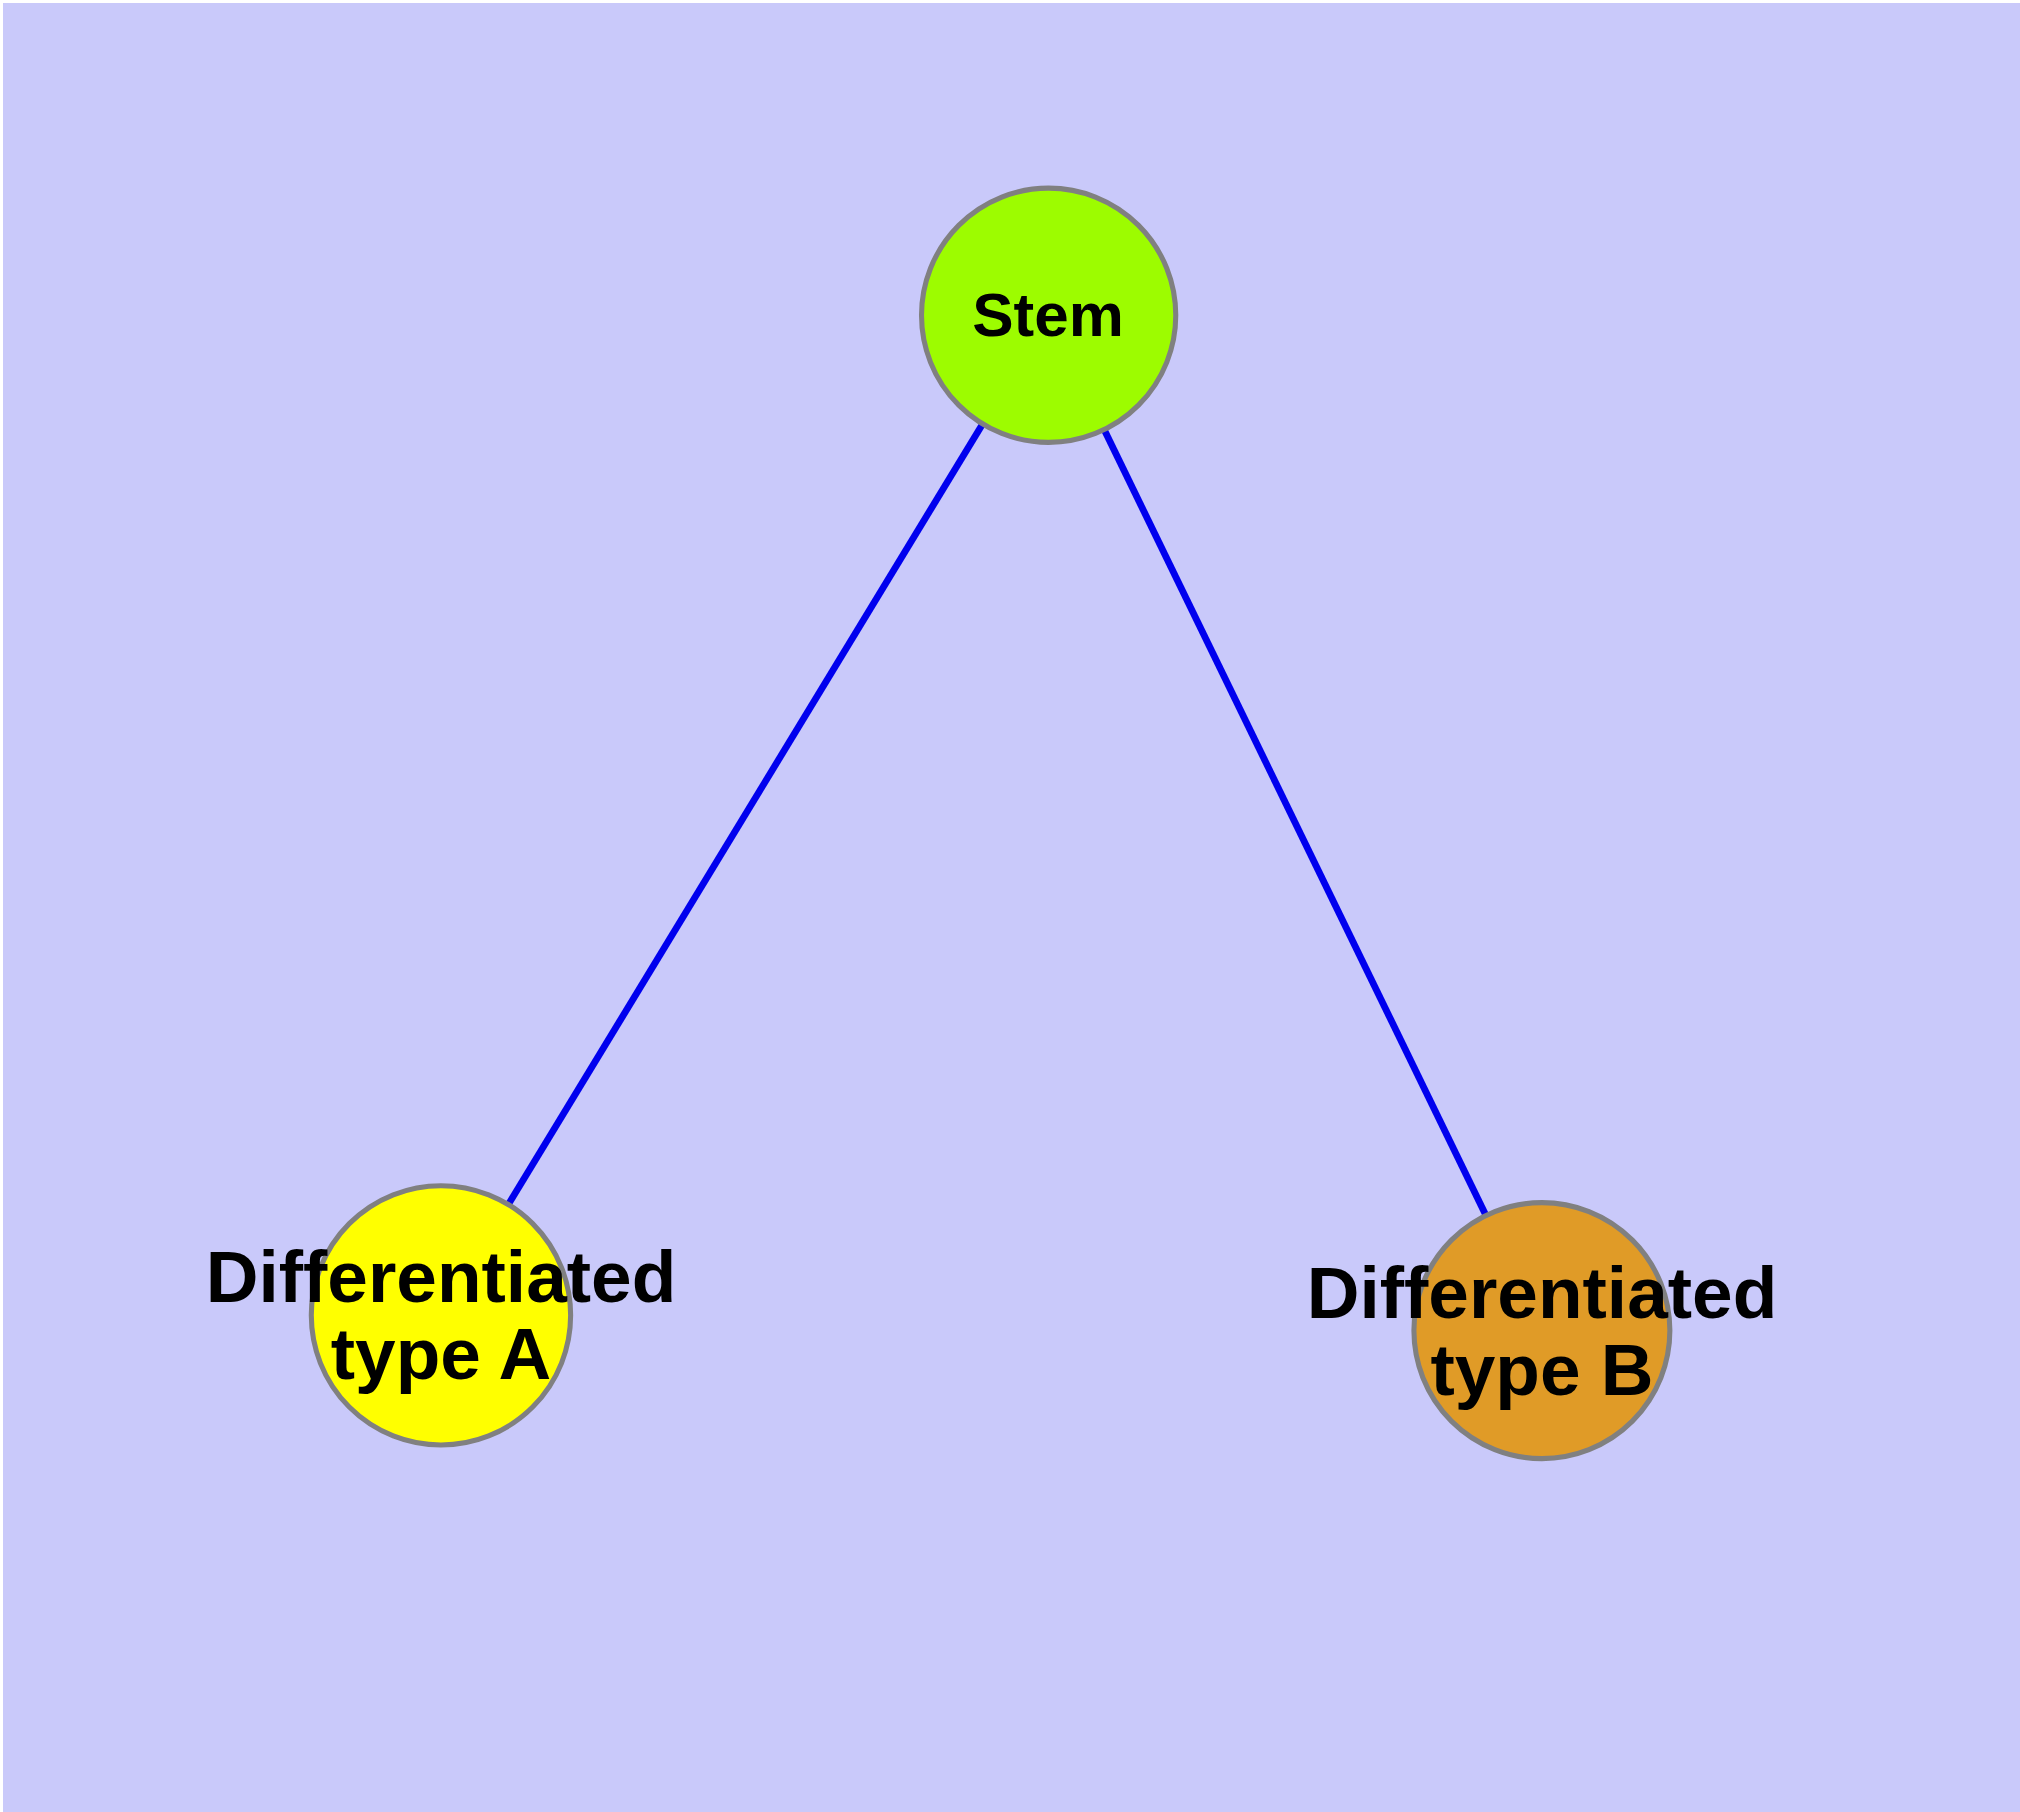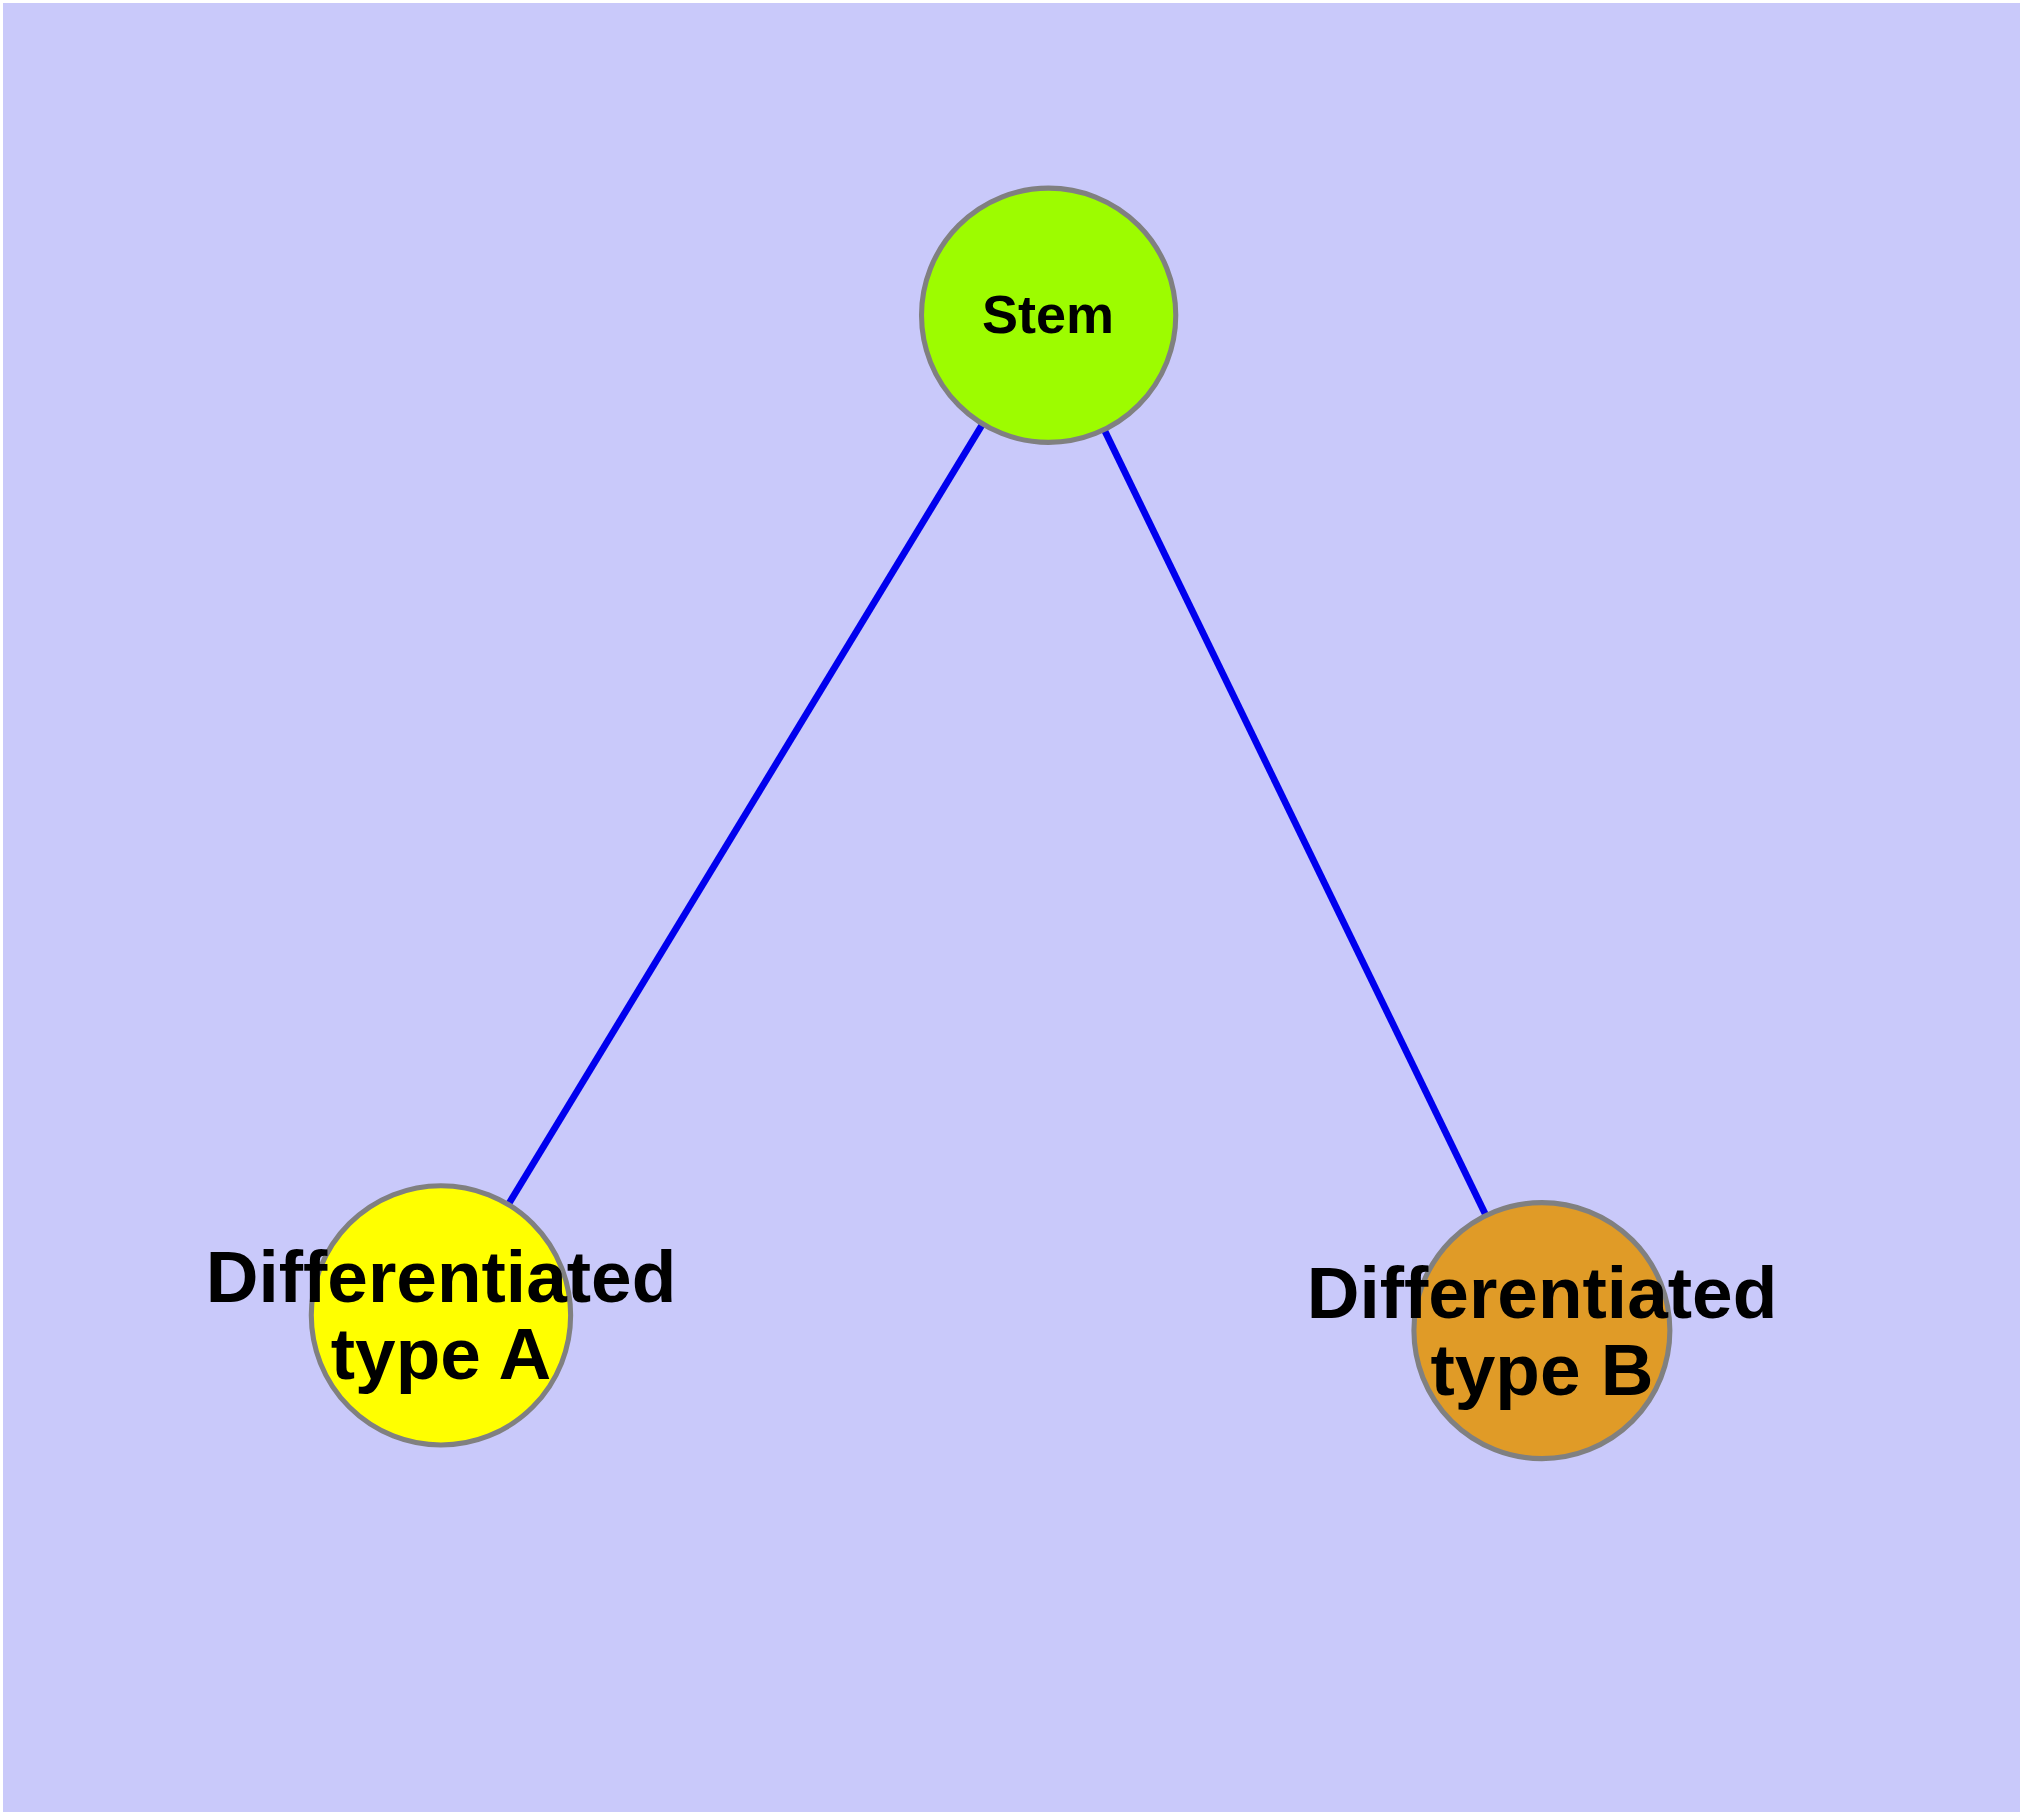--- a/index.html
+++ b/index.html
@@ -55,20 +55,20 @@
         <line x1="1237" y1="372" x2="1819" y2="1570" stroke="#0000ee" stroke-width="8" stroke-linecap="butt"></line>
       </g>
     <g id="node-layer">
         <circle cx="1237" cy="372" r="150" fill="#9dfc00" stroke="#808080" stroke-width="6"></circle>
         <circle cx="520" cy="1552" r="153" fill="#ffff00" stroke="#808080" stroke-width="6"></circle>
         <circle cx="1819" cy="1570" r="151" fill="#e09b27" stroke="#808080" stroke-width="6"></circle>
       </g>
   </svg>
 
   <div id="label-layer">
-      <div class="node-label big" style="left: 1048px; top: 315px; font-size: 54px; color: rgb(0, 0, 0);">Stem</div>
+      <div class="node-label big" style="left: 1048px; top: 315px; font-size: 62px; color: rgb(0, 0, 0);">Stem</div>
       <div class="node-label big" style="left: 441px; top: 1315px; font-size: 73px; color: rgb(0, 0, 0);">Differentiated
 type A</div>
       <div class="node-label big" style="left: 1542px; top: 1331px; font-size: 73px; color: rgb(0, 0, 0);">Differentiated
 type B</div>
     </div>
 </div>
 
 
 </body></html>

